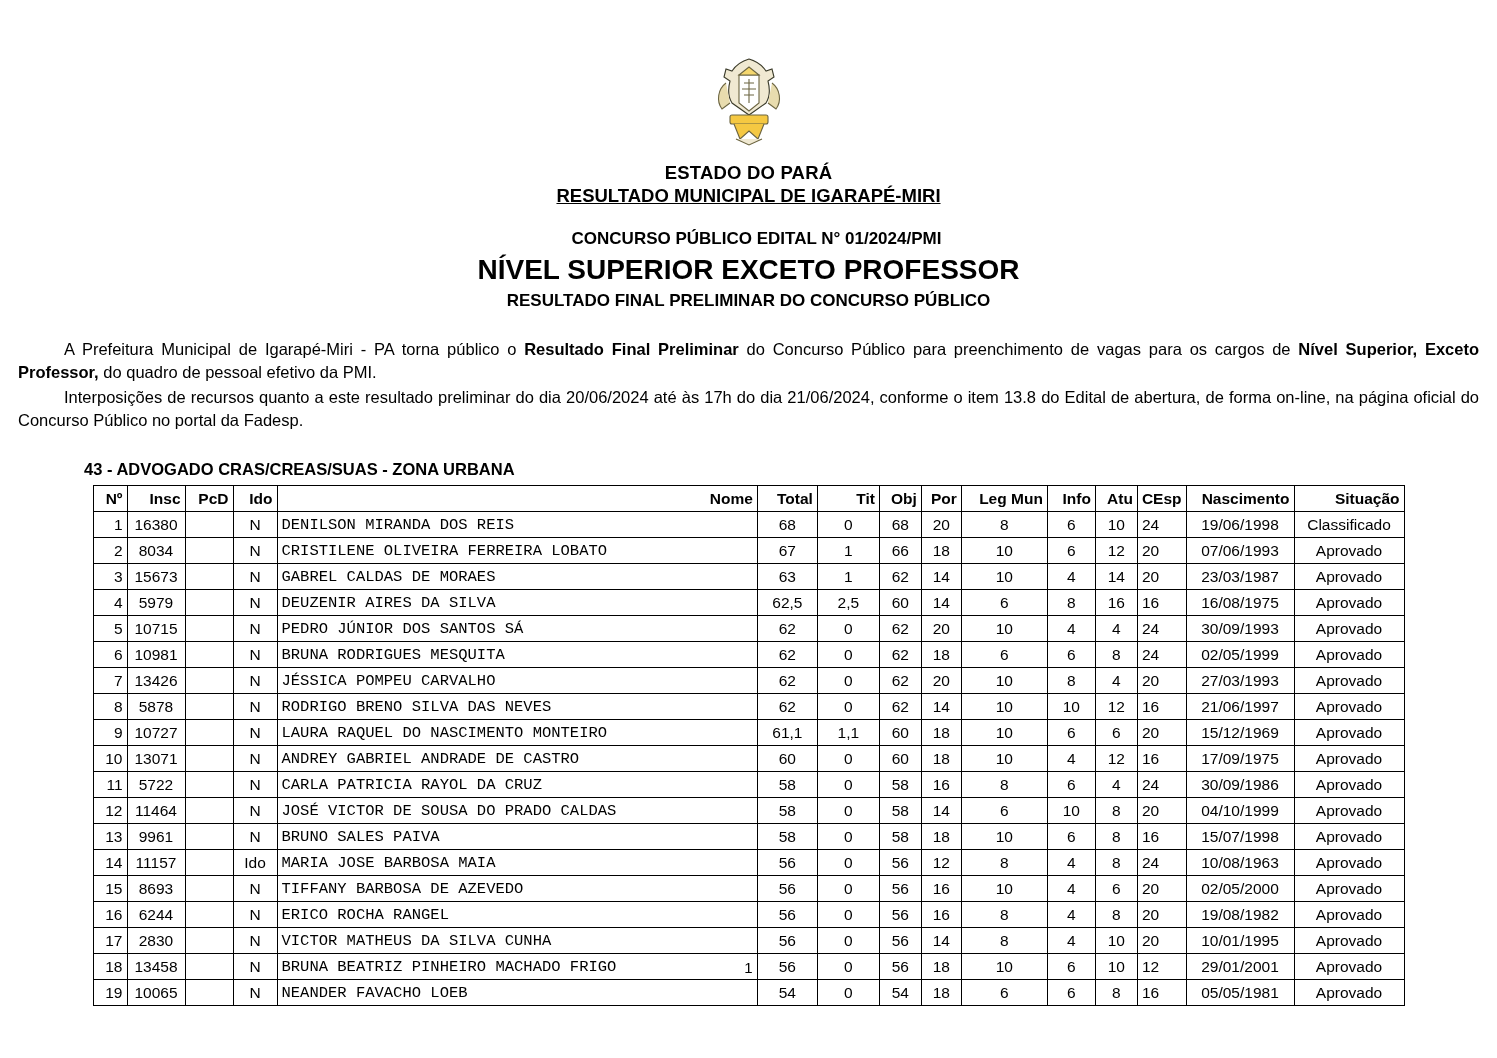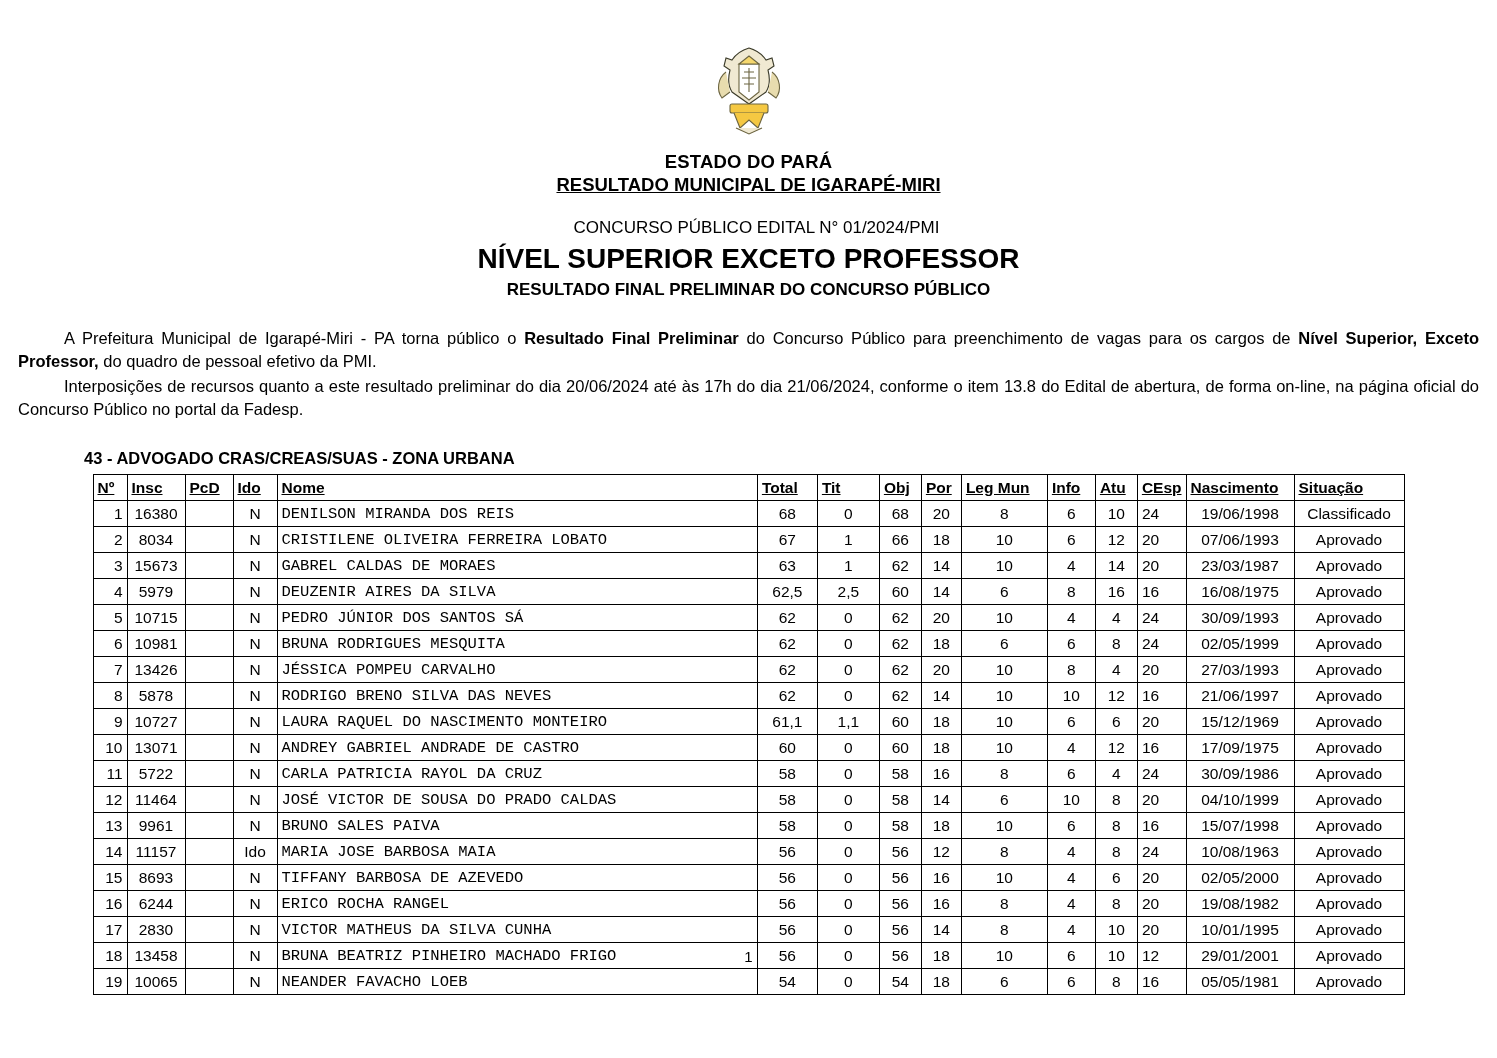--- a/index.html
+++ b/index.html
@@ -14,20 +14,21 @@
     color: #000000;
     position: relative;
     overflow: hidden;
   }
   .page {
     width: 1497px;
     height: 975px;
     padding: 0;
     box-sizing: border-box;
     position: relative;
+    margin-top: 11px;
   }
   .crest-wrap {
     display: flex;
     justify-content: center;
     padding-top: 42px;
   }
   .crest {
     width: 86px;
     height: 96px;
     position: relative;
@@ -43,21 +44,21 @@
     line-height: 1.25;
   }
   .h-city {
     font-size: 18.5px;
     font-weight: bold;
     text-decoration: underline;
     line-height: 1.3;
   }
   .h-edital {
     font-size: 17px;
-    font-weight: normal;
+    font-weight: bold;
     margin-top: 20px;
     line-height: 1.3;
     padding-left: 16px;
   }
   .h-level {
     font-size: 28px;
     font-weight: bold;
     line-height: 1.3;
     margin-top: 2px;
   }
@@ -91,22 +92,21 @@
   table.results th,
   table.results td {
     border: 1px solid #000000;
     padding: 2px 4px;
     height: 26px;
     box-sizing: border-box;
     white-space: nowrap;
   }
   table.results th {
     font-weight: bold;
-    text-align: left;
-    text-decoration: underline;
+    text-align: right;
   }
   td.c-num { text-align: right; width: 34px; padding-right: 6px; }
   td.c-insc { text-align: center; width: 58px; }
   td.c-pcd { text-align: center; width: 48px; }
   td.c-ido { text-align: center; width: 44px; }
   td.c-nome { text-align: left; padding-left: 10px; font-family: Liberation Mono, monospace; }
   td.c-total { text-align: center; width: 60px; }
   td.c-tit { text-align: center; width: 62px; }
   td.c-obj { text-align: center; width: 42px; }
   td.c-por { text-align: center; width: 40px; }

